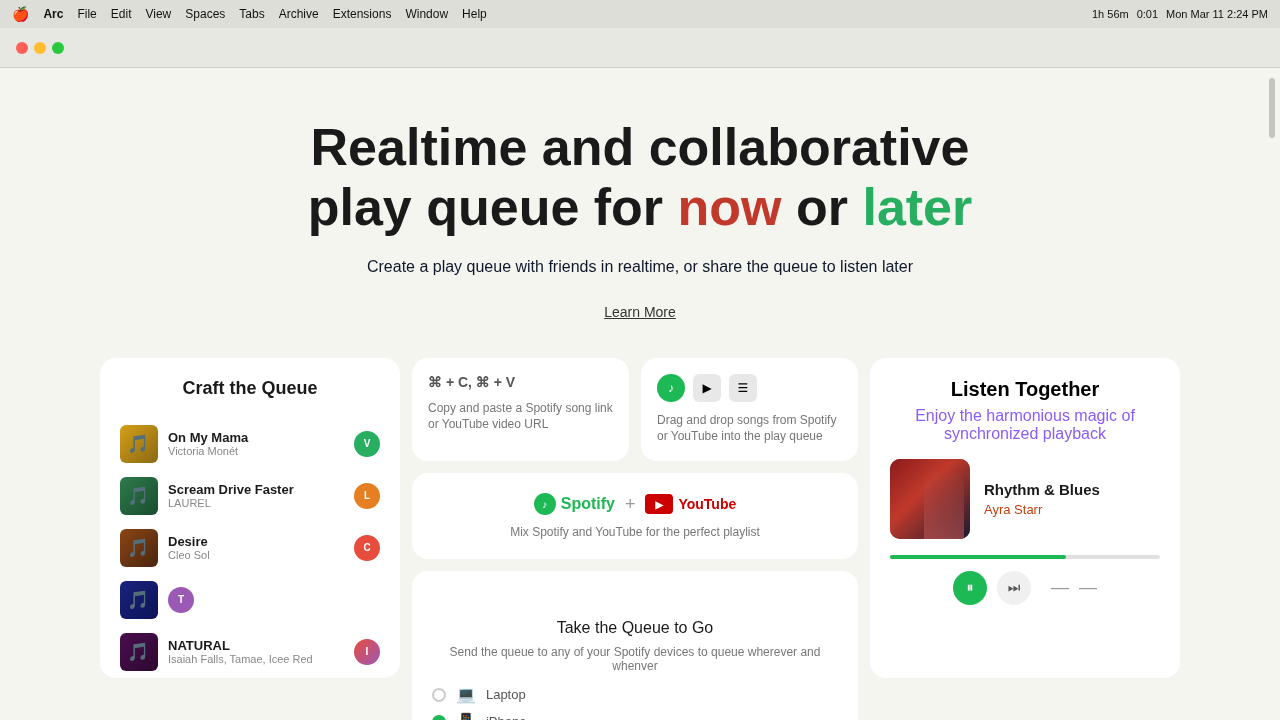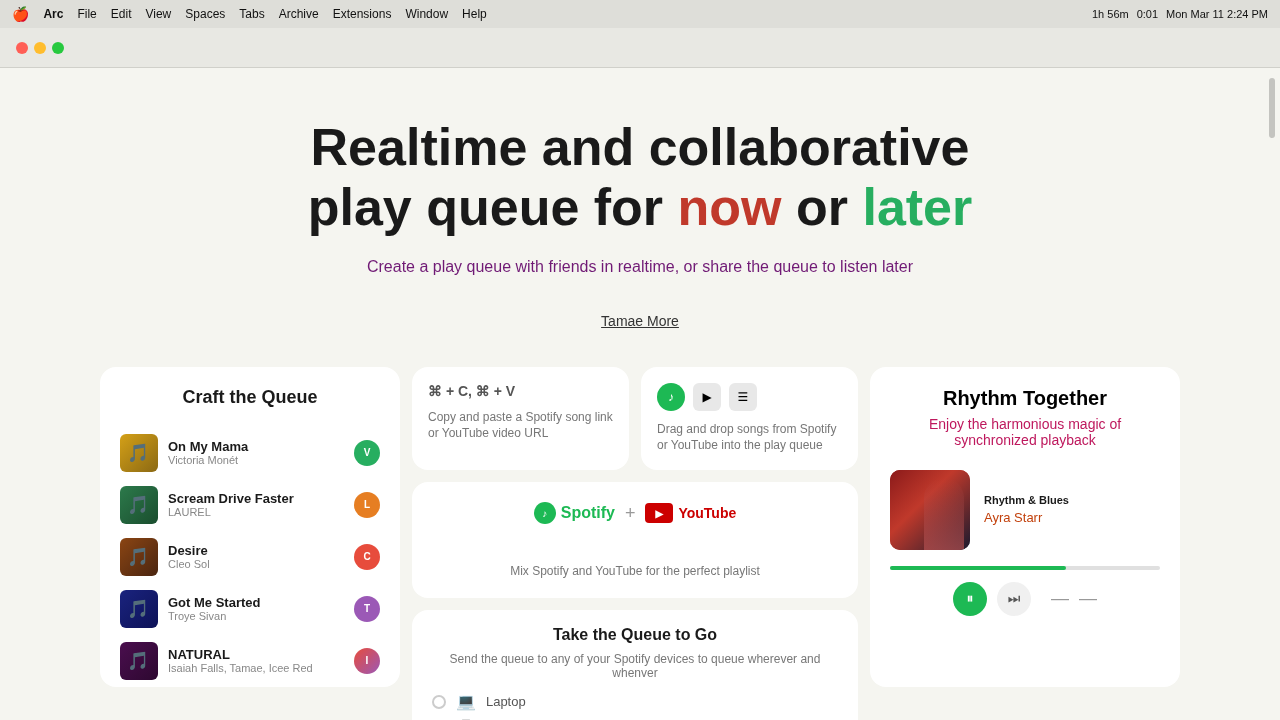--- a/index.html
+++ b/index.html
@@ -87,22 +87,22 @@
       font-size: 52px;
       font-weight: 700;
       color: #1a1a1a;
       line-height: 1.15;
       margin-bottom: 20px;
     }
     .hero-title .now { color: #c0392b; }
     .hero-title .later { color: #27ae60; }
     .hero-subtitle {
       font-size: 16px;
-      color: #701a75;
-      margin-bottom: 37px;
+      color: #0f172a;
+      margin-bottom: 28px;
     }
     .hero-buttons {
       display: flex;
       align-items: center;
       justify-content: center;
       gap: 20px;
     }
     .btn-get-started {
       background: #c0392b;
       color: white;
@@ -299,28 +299,28 @@
       height: 20px;
       background: #cc0000;
       border-radius: 4px;
       display: flex;
       align-items: center;
       justify-content: center;
       color: white;
       font-size: 10px;
     }
     .plus-sign { font-size: 18px; color: #999; }
-    .card-spotify-yt-desc { font-size: 12px; color: #777; text-align: center; margin-top: 30px; }
+    .card-spotify-yt-desc { font-size: 12px; color: #777; text-align: center; }
 
     .card-take-queue {
       background: white;
       border-radius: 16px;
       padding: 16px 20px;
     }
-    .card-take-title { font-size: 16px; font-weight: 700; text-align: center; color: #1a1a1a; margin-bottom: 8px; }
+    .card-take-title { font-size: 16px; font-weight: 400; text-align: center; color: #1a1a1a; margin-bottom: 8px; margin-top: 32px; }
     .card-take-desc { font-size: 12px; color: #777; text-align: center; margin-bottom: 12px; }
     .device-list { display: flex; flex-direction: column; gap: 8px; }
     .device-item { display: flex; align-items: center; gap: 10px; font-size: 13px; color: #555; }
     .device-radio {
       width: 14px;
       height: 14px;
       border-radius: 50%;
       border: 2px solid #ccc;
       flex-shrink: 0;
     }
@@ -330,21 +330,21 @@
     
     .card-listen {
       background: white;
       border-radius: 16px;
       width: 310px;
       flex-shrink: 0;
       padding: 20px;
       height: 320px;
     }
     .card-listen-title { font-size: 20px; font-weight: 700; text-align: center; margin-bottom: 6px; }
-    .card-listen-subtitle { font-size: 14px; color: #be185d; text-align: center; margin-bottom: 22px; }
+    .card-listen-subtitle { font-size: 16px; color: #8b5cf6; text-align: center; margin-bottom: 16px; }
     .now-playing {
       display: flex;
       flex-direction: column;
       align-items: center;
     }
     .now-playing-inner {
       display: flex;
       align-items: center;
       gap: 14px;
       width: 100%;
@@ -357,21 +357,21 @@
       background: linear-gradient(135deg, #8b0000, #c0392b, #2c3e50);
       flex-shrink: 0;
       display: flex;
       align-items: center;
       justify-content: center;
       font-size: 30px;
       overflow: hidden;
       position: relative;
     }
     .track-info { flex: 1; }
-    .track-name { font-size: 11px; font-weight: 700; color: #1a1a1a; margin-bottom: 4px; }
+    .track-name { font-size: 15px; font-weight: 700; color: #1a1a1a; margin-bottom: 4px; }
     .track-artist { font-size: 13px; color: #c2410c; }
     .progress-bar-container { width: 100%; height: 4px; background: #e0e0e0; border-radius: 2px; margin-bottom: 12px; }
     .progress-bar-fill { height: 100%; background: #1DB954; border-radius: 2px; width: 65%; }
     .player-controls { display: flex; align-items: center; gap: 10px; }
     .control-btn {
       width: 34px;
       height: 34px;
       border-radius: 50%;
       border: none;
       cursor: pointer;
@@ -432,21 +432,21 @@
 
 <div class="main-content">
 
   <div class="hero">
     <h1 class="hero-title">
       <span>Realtime and collaborative</span><br>
       <span>play queue for </span><span class="now">now</span><span> or </span><span class="later">later</span>
     </h1>
     <p class="hero-subtitle">Create a play queue with friends in realtime, or share the queue to listen later</p>
     <div class="hero-buttons">
-      <button class="btn-learn-more">Tamae More</button>
+      <button class="btn-learn-more">Learn More</button>
     </div>
   </div>
 
   <div class="cards-row">
 
     <div class="card-craft">
       <div class="card-craft-title">Craft the Queue</div>
       <div class="song-list">
 
         <div class="song-item">
@@ -471,24 +471,20 @@
           <div class="song-artwork art-desire">🎵</div>
           <div class="song-info">
             <div class="song-name">Desire</div>
             <div class="song-artist">Cleo Sol</div>
           </div>
           <div class="song-avatar avatar-red">C</div>
         </div>
 
         <div class="song-item">
           <div class="song-artwork art-got-me">🎵</div>
-          <div class="song-info">
-            <div class="song-name">Got Me Started</div>
-            <div class="song-artist">Troye Sivan</div>
-          </div>
           <div class="song-avatar avatar-purple">T</div>
         </div>
 
         <div class="song-item">
           <div class="song-artwork art-natural">🎵</div>
           <div class="song-info">
             <div class="song-name">NATURAL</div>
             <div class="song-artist">Isaiah Falls, Tamae, Icee Red</div>
           </div>
           <div class="song-avatar avatar-multi">I</div>
@@ -545,21 +541,21 @@
             <div class="device-radio active"></div>
             <span class="device-icon">📱</span>
             <span>iPhone</span>
           </div>
         </div>
       </div>
 
     </div>
 
     <div class="card-listen">
-      <div class="card-listen-title">Rhythm Together</div>
+      <div class="card-listen-title">Listen Together</div>
       <div class="card-listen-subtitle">Enjoy the harmonious magic of synchronized playback</div>
       <div class="now-playing">
         <div class="now-playing-inner">
           <div class="album-art">
             <div style="position:absolute;inset:0;background:linear-gradient(135deg,#8b1a1a 0%,#c0392b 40%,#1a1a2e 100%);"></div>
             <div style="position:absolute;bottom:0;right:6px;width:40px;height:72px;background:linear-gradient(to bottom,transparent,rgba(180,80,80,0.7));border-radius:20px 20px 0 0;z-index:1;"></div>
           </div>
           <div class="track-info">
             <div class="track-name">Rhythm &amp; Blues</div>
             <div class="track-artist">Ayra Starr</div>

